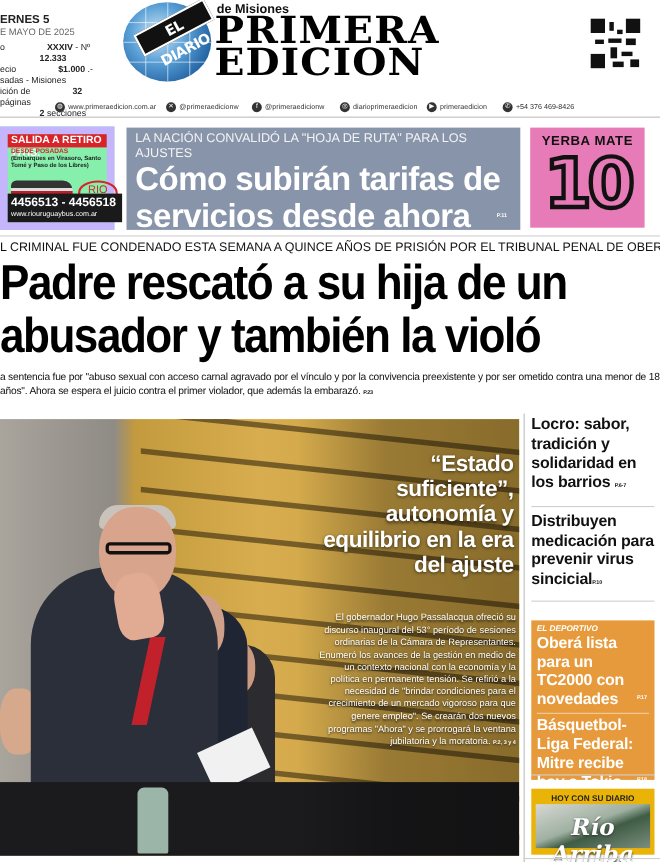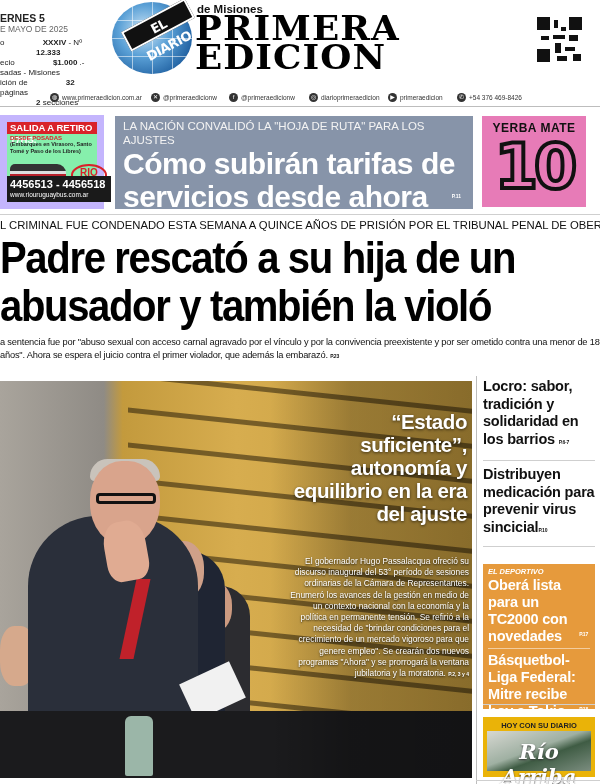--- a/index.html
+++ b/index.html
@@ -36,21 +36,21 @@
     font-size: 6px; line-height: 9px; text-align: center; }
 
   
   .bus-ad { position: absolute; left: 0; top: 115px; width: 104px; height: 94px; background: #86efac; border: 7px solid #c4b5fd; }
   .bus-ad .title { background: #d9222a; color: #fff; font-weight: bold; font-size: 9.5px; line-height: 12px; padding: 0 3px; height: 12px; }
   .bus-ad .from { color: #d9222a; font-weight: bold; font-size: 6px; padding: 1px 3px 0; }
   .bus-ad .note { font-weight: bold; font-size: 5.5px; line-height: 6.5px; padding: 0 3px; color: #222; width: 92px; }
   .bus-ad .bus { position: absolute; left: 3px; top: 42px; width: 56px; height: 22px; border-radius: 5px 9px 3px 3px;
     background: linear-gradient(#333 0 30%, #ddd 30% 45%, #b8202a 45% 70%, #222 70%); }
   .bus-ad .rio { position: absolute; left: 64px; top: 42px; width: 36px; height: 22px; border: 2px solid #d9222a; border-radius: 50% 50% 4px 4px;
-    color: #d9222a; font-weight: bold; font-size: 10px; line-height: 13px; text-align: center; }
+    color: #d9222a; font-weight: normal; font-size: 10px; line-height: 13px; text-align: center; }
   .bus-ad .rio small { display: block; font-size: 4.5px; line-height: 5px; }
   .bus-ad .phones { position: absolute; left: 0; bottom: 0; width: 104px; height: 26px; background: #1a1a1a; color: #fff; padding: 2px 3px; }
   .bus-ad .phones .num { font-weight: bold; font-size: 11px; line-height: 13px; }
   .bus-ad .phones .url { font-size: 6.5px; line-height: 8px; }
 
   .teaser { position: absolute; left: 115px; top: 116px; width: 358px; height: 93px; background: #8794a9; color: #fff; padding: 3px 8px; }
   .teaser .kicker { font-size: 11.5px; line-height: 14px; letter-spacing: 0; color: #f3f3f3; }
   .teaser .headline { font-weight: bold; font-size: 30px; line-height: 33px; letter-spacing: -0.5px; }
   .teaser .page { position: absolute; right: 12px; bottom: 10px; font-size: 5px; font-weight: bold; }
 

